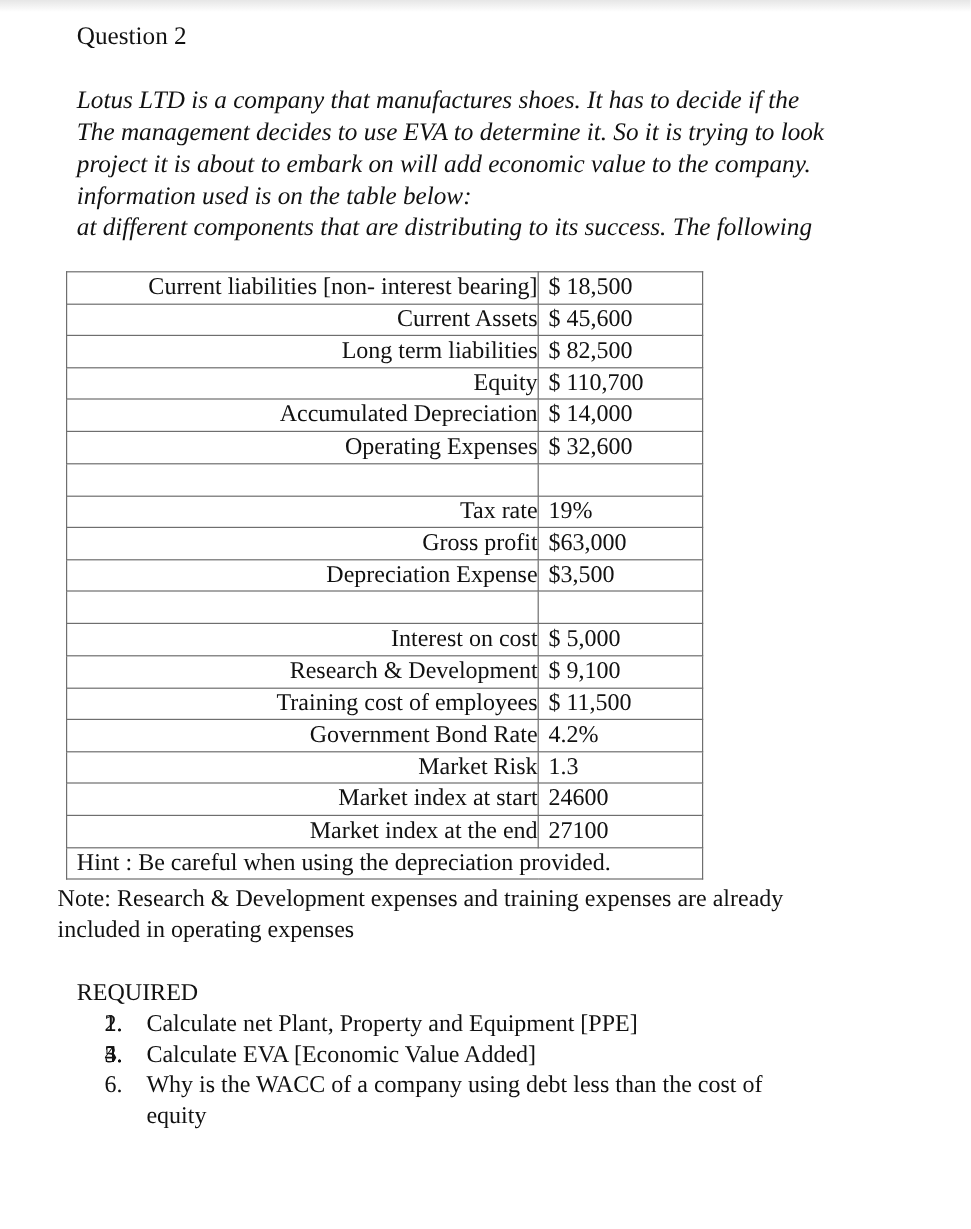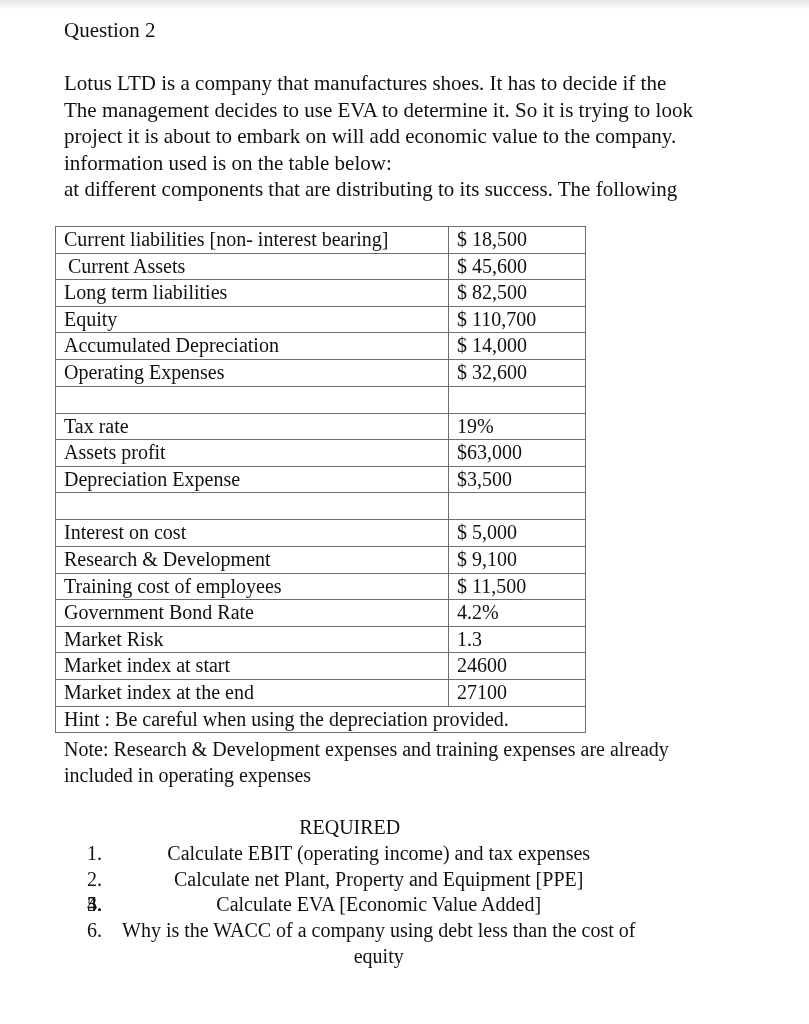--- a/index.html
+++ b/index.html
@@ -17,47 +17,47 @@
     background: linear-gradient(#e6e6e6, #ffffff);
   }
   .title {
     position: absolute; left: 64px; top: 17px;
     font-size: 21px; line-height: 26px;
   }
   .intro {
     position: absolute; left: 64px; top: 70px; width: 700px;
     font-size: 21px; line-height: 26.5px;
   }
-  .intro div { white-space: nowrap; }
+  .intro div { white-space: nowrap; font-style: italic; }
   table.data {
     position: absolute; left: 55px; top: 226px;
     border-collapse: collapse;
     font-size: 20px;
   }
   table.data td {
     border: 1px solid #6e6e6e;
     padding: 0 0 0 8px;
     height: 25.6px;
     line-height: 24px;
     white-space: nowrap;
     vertical-align: top;
   }
-  table.data td.lab { width: 380px; }
+  table.data td.lab { width: 380px; text-align: right; }
   table.data td.val { width: 128px; }
   table.data td.indent { padding-left: 12px; }
   table.data tr.spacer td { height: 26px; }
   table.data td.hint { padding-left: 8px; }
   .note {
-    position: absolute; left: 64px; top: 736px;
+    position: absolute; left: 48px; top: 736px;
     font-size: 20px; line-height: 26px;
   }
   .note div { white-space: nowrap; }
   .required {
     position: absolute; left: 64px; top: 815px;
-    font-size: 20px; line-height: 25.8px; text-align: center;
+    font-size: 20px; line-height: 25.8px;
   }
   .required .req-title { }
   .required ol {
     margin: 0; padding: 0; list-style: none;
   }
   .required li {
     position: relative; padding-left: 58px; white-space: nowrap;
   }
   .required li .num {
     position: absolute; left: 23px; top: 0;
@@ -106,21 +106,21 @@
     </tr>
     <tr class="spacer">
       <td class="lab"></td>
       <td class="val"></td>
     </tr>
     <tr>
       <td class="lab">Tax rate</td>
       <td class="val">19%</td>
     </tr>
     <tr>
-      <td class="lab">Assets profit</td>
+      <td class="lab">Gross profit</td>
       <td class="val">$63,000</td>
     </tr>
     <tr>
       <td class="lab">Depreciation Expense</td>
       <td class="val">$3,500</td>
     </tr>
     <tr class="spacer">
       <td class="lab"></td>
       <td class="val"></td>
     </tr>
@@ -161,21 +161,20 @@
 <div class="note">
   <div>Note: Research &amp; Development expenses and training expenses are already</div>
   <div>included in operating expenses</div>
 </div>
 
 <div class="required">
   <div class="req-title">REQUIRED</div>
   <ol>
     <li>
       <span class="num">1.</span>
-      <span>Calculate  EBIT (operating income) and tax expenses</span>
     </li>
     <li>
       <span class="num">2.</span>
       <span>Calculate net Plant, Property and Equipment [PPE]</span>
     </li>
     <li>
       <span class="num">3.</span>
     </li>
     <li>
       <span class="num">4.</span>

